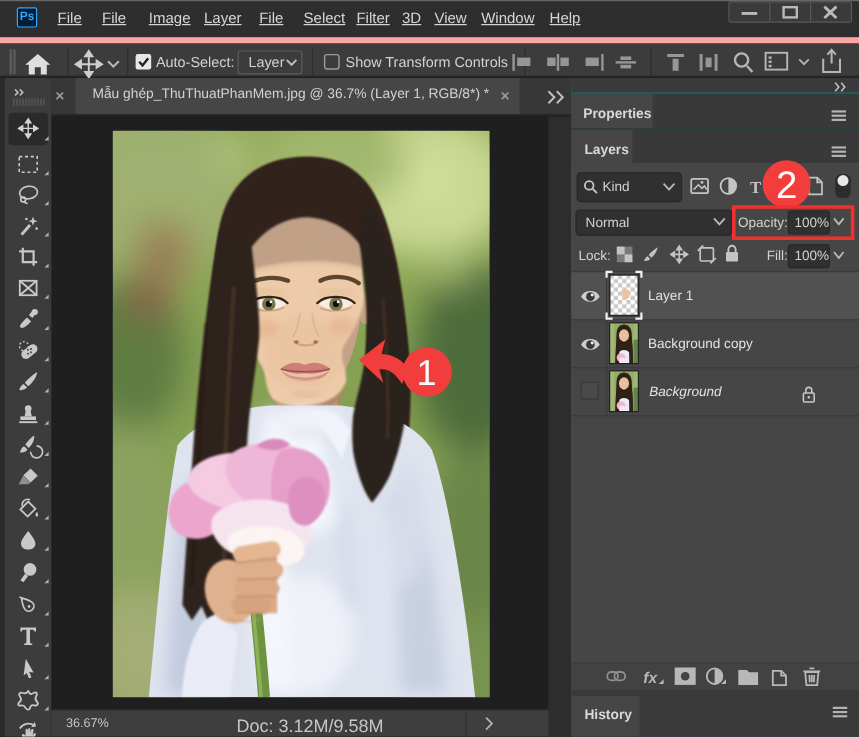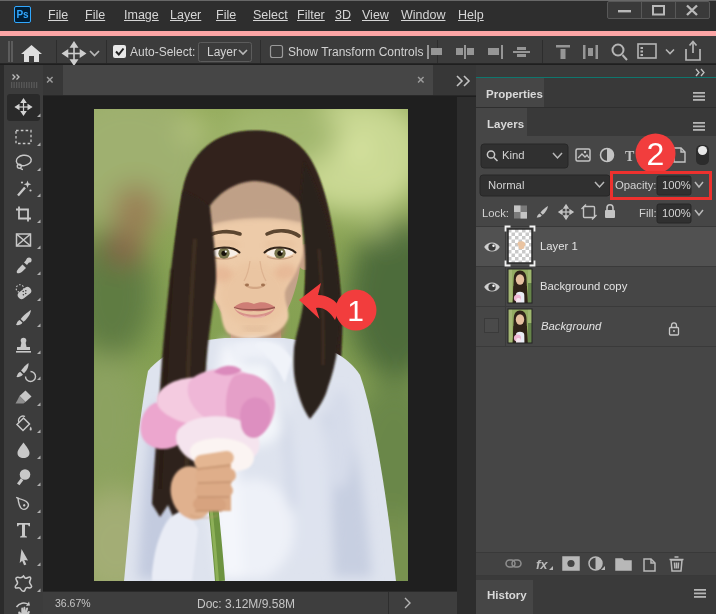--- a/index.html
+++ b/index.html
@@ -277,20 +277,21 @@
           <path d="M33 501 l3.5 0 l0 -3.5 Z"></path>
           <path d="M33 527 l3.5 0 l0 -3.5 Z"></path>
           <path d="M33 554 l3.5 0 l0 -3.5 Z"></path>
       </g>
     </svg>
   </div>
 
   <div class="abs" id="tabbar" style="left:43px;top:65px;width:433px;height:31px;background:#373737;border-bottom:1px solid #282828;">
     <div class="abs" style="left:3px;top:7px;color:#9b9b9b;font-size:13px;font-weight:bold;">×</div>
     <div class="abs" style="left:20px;top:0;width:370px;height:30px;background:#464646;"></div>
+    <div class="abs" style="left:34px;top:8px;font-size:11.5px;color:#d2d2d2;white-space:nowrap;">Mẫu ghép_ThuThuatPhanMem.jpg @ 36.7% (Layer 1, RGB/8*) *</div>
     <div class="abs" style="left:374px;top:7px;color:#9b9b9b;font-size:13px;font-weight:bold;">×</div>
     <svg width="20" height="14" style="position:absolute;left:412px;top:9px;">
       <path d="M2 2 L7 7 L2 12 M9 2 L14 7 L9 12" stroke="#c2c2c2" stroke-width="1.6" fill="none"></path>
     </svg>
   </div>
 
   <div class="abs" id="canvas" style="left:43px;top:97px;width:433px;height:494px;background:#1f1f1f;">
     <svg width="314" height="472" viewBox="0 0 314 472" style="position:absolute;left:51px;top:12px;">
       <defs>
         <filter id="b14" x="-30%" y="-30%" width="160%" height="160%">
@@ -447,21 +448,21 @@
 
     <svg width="120" height="70" viewBox="0 0 120 70" style="position:absolute;left:246px;top:180px;">
       <path d="M10 23 L32 6 L29 18 C39 18.5 47 23 51 31 L46 43 C40 33 33 29.5 27 31 L30.5 42 Z" fill="#f23d3d"></path>
       <circle cx="67" cy="33" r="20.5" fill="#f23d3d"></circle>
       <text x="66.5" y="44" text-anchor="middle" font-size="30" fill="#ffffff" font-family="Liberation Sans, sans-serif">1</text>
     </svg>
   </div>
 
   <div class="abs" id="statusbar" style="left:43px;top:591px;width:433px;height:23px;background:#3e3e3e;border-top:1px solid #2a2a2a;">
     <div class="abs" style="left:12px;top:5px;font-size:10.5px;color:#c6c6c6;">36.67%</div>
-    <div class="abs" style="left:154px;top:5px;font-size:12px;color:#c6c6c6;">Doc: 3.12M/9.58M</div>
+    <div class="abs" style="left:154px;top:5px;font-size:15px;color:#c6c6c6;">Doc: 3.12M/9.58M</div>
     <div class="abs" style="left:345px;top:0px;width:1px;height:23px;background:#2e2e2e;"></div>
     <svg width="10" height="14" style="position:absolute;left:360px;top:4px;">
         <path d="M2 2 L7 7 L2 12" stroke="#b5b5b5" stroke-width="1.4" fill="none"></path>
       </svg>
   </div>
 
   <div class="abs" style="left:457px;top:97px;width:19px;height:517px;background:#2d2d2d;"></div>
   <div class="abs" id="rightpanel" style="left:476px;top:65px;width:240px;height:549px;background:#0f766e;">
     <svg width="240" height="549" style="position:absolute;left:0;top:0;">
 

